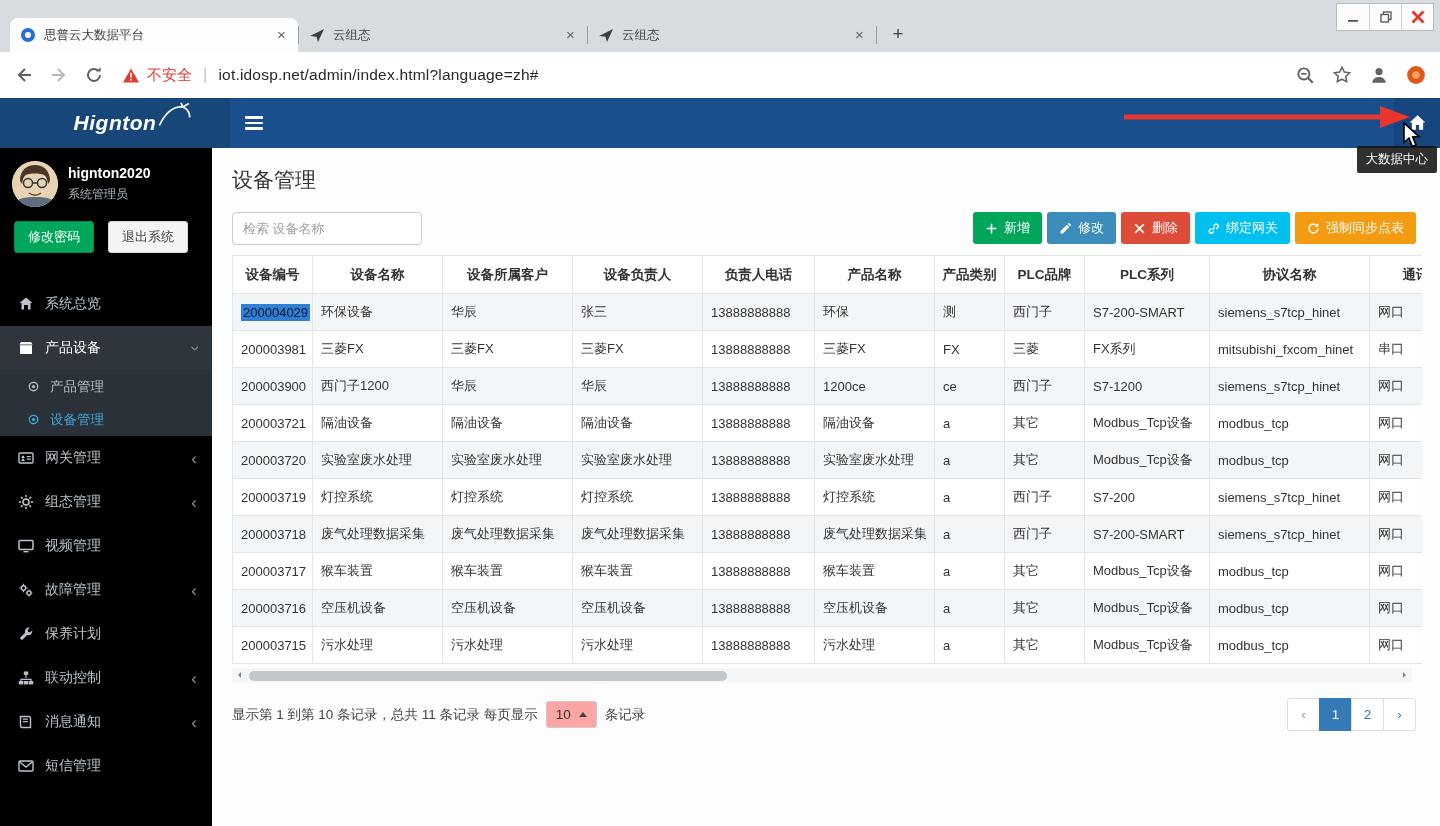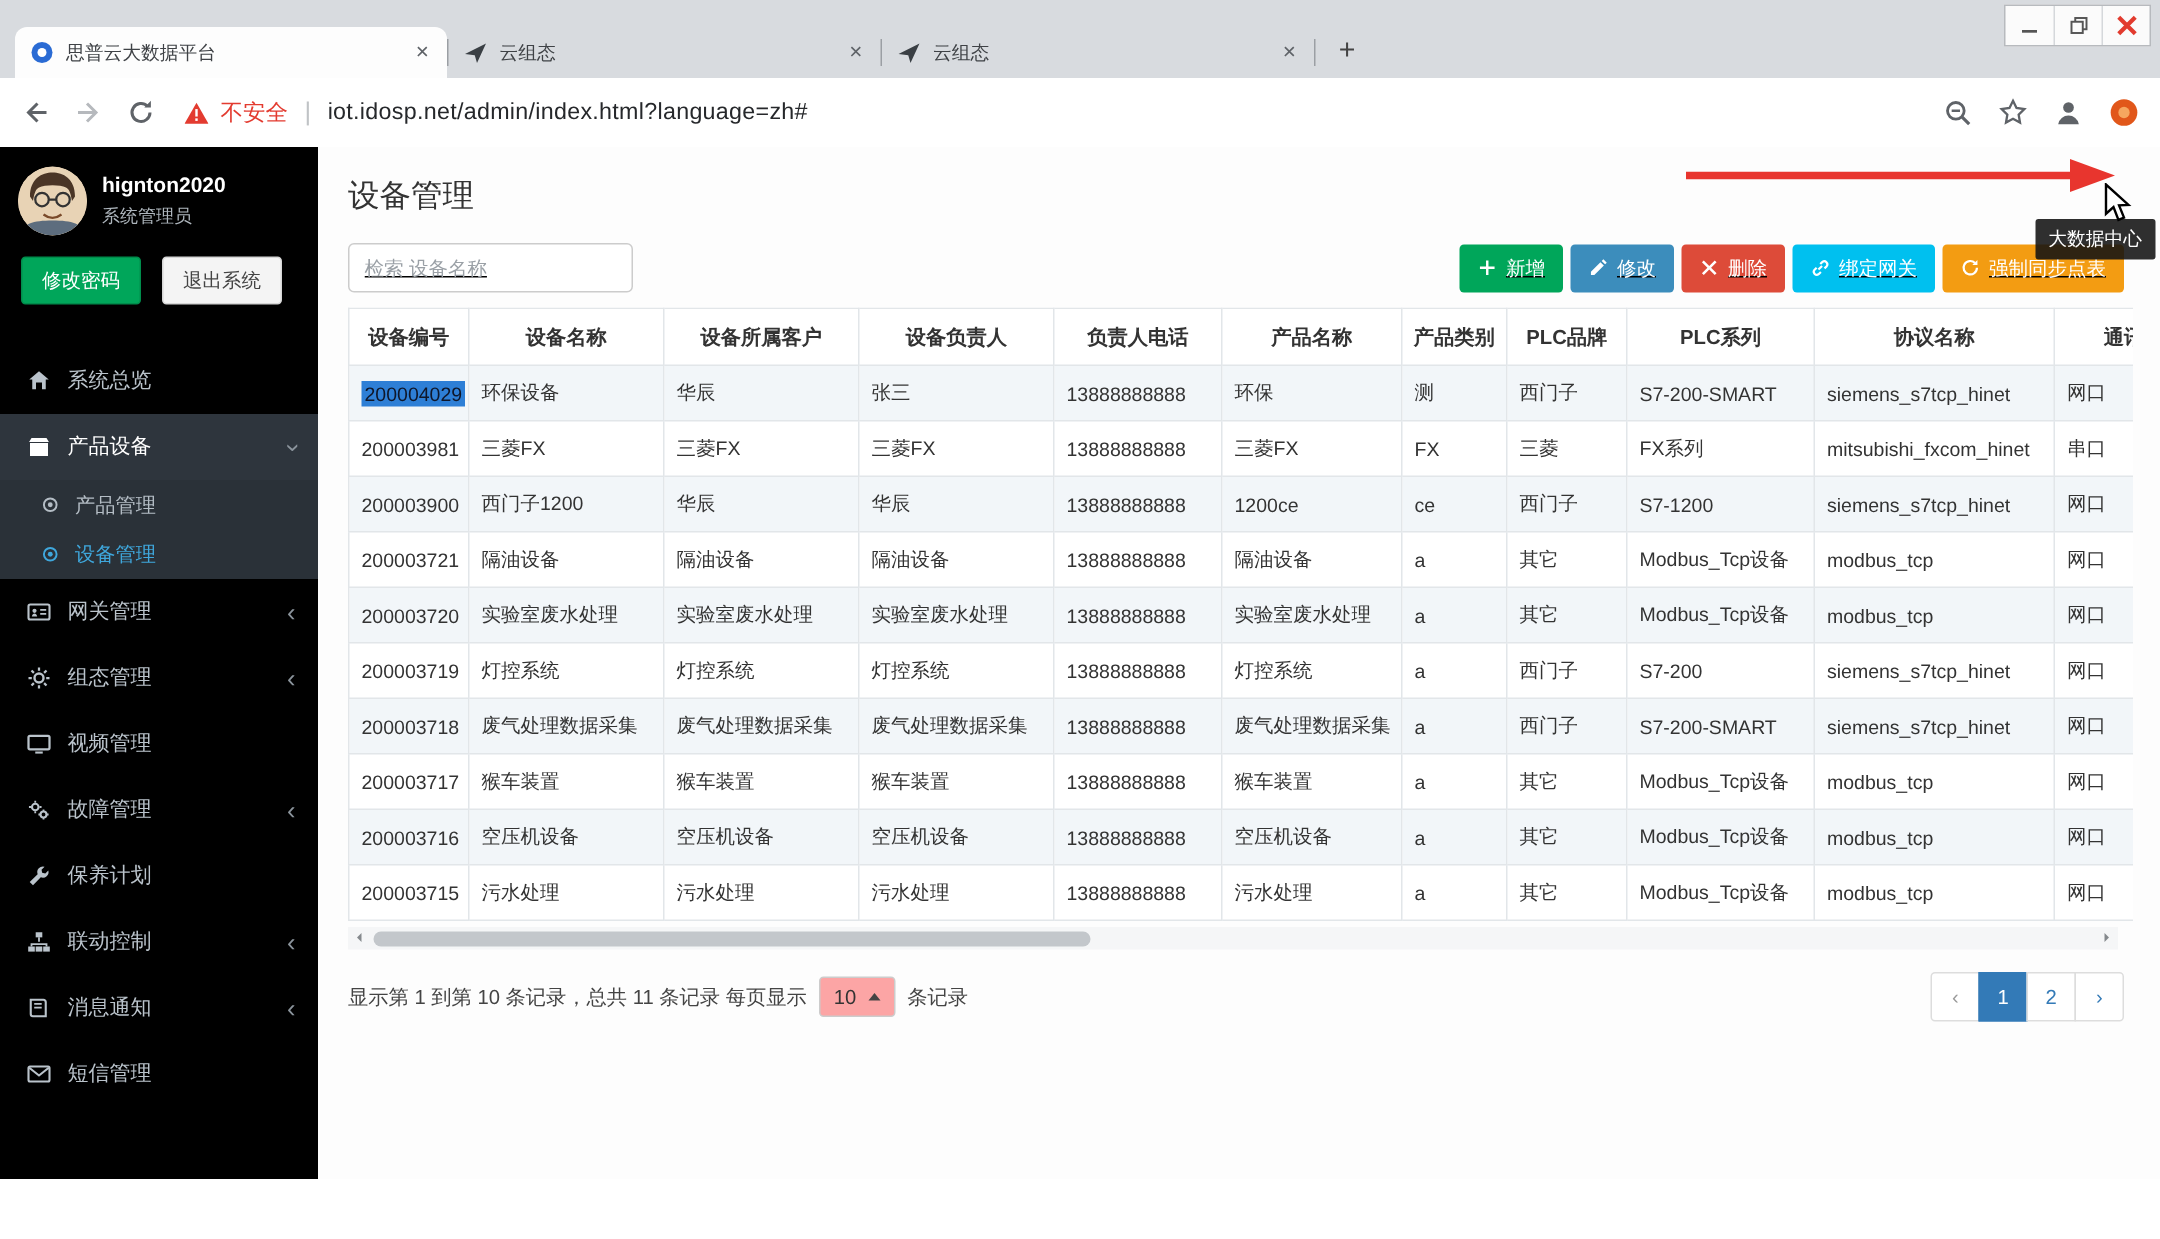--- a/index.html
+++ b/index.html
@@ -55,21 +55,21 @@
   .chev { margin-left:auto; font-size:17px; color:#8b949c; line-height:1; }
   .chev.down { transform:rotate(-90deg); }
   .submenu { background:#2a3138; }
   .submenu-item { height:33px; display:flex; align-items:center; gap:10px; padding:0 14px 0 27px; font-size:13.5px; color:#b4bdc5; cursor:pointer; }
   .submenu-item.active { color:#3fa7dc; }
   .submenu-item .mi-icon { width:13px; height:13px; }
 
   
   .content { flex:1; background:#fdfdfd; padding:14px 0 0 20px; overflow:hidden; }
   .page-title { font-size:21px; font-weight:400; color:#333; margin:4px 0 18px; }
-  .panel-toolbar { display:flex; align-items:center; margin:0 24px 10px 0;text-decoration:underline; }
+  .panel-toolbar { display:flex; align-items:flex-start; margin:0 24px 10px 0; }
   .search { width:190px; height:33px; border:1px solid #ccc; border-radius:4px; padding:0 10px; font-size:13px; color:#555; outline:none; }
   .search::placeholder { color:#9aa0a6; }
   .btns { margin-left:auto; display:flex; gap:5px; }
   .tbtn { display:inline-flex; align-items:center; gap:6px; color:#fff; border:none; border-radius:3px; height:32px; padding:0 12px; font-size:13px; cursor:pointer; }
   .bicon { width:13px; height:13px; display:inline-flex; }
   .bicon svg { width:100%; height:100%; }
 
   .table-wrap { width:1190px; overflow:hidden; }
   table { border-collapse:collapse; table-layout:fixed; width:1257px; font-size:13px; color:#333; background:#fff; }
   th { border:1px solid #e2e6e9; height:38px; font-size:13.5px; font-weight:bold; text-align:center; padding:0 6px; white-space:nowrap; overflow:hidden; }
@@ -207,20 +207,40 @@
         </span>
       <span class="nav-ic">
           <svg viewBox="0 0 18 18">
             <circle cx="9" cy="9" r="8" fill="#e1571a"></circle>
             <circle cx="9" cy="9" r="3.4" fill="#f6a65f"></circle>
           </svg>
         </span>
     </div>
   </div>
 
+  <div class="app-header">
+    <div class="logo">
+      <span class="logo-text">Hignton</span>
+      <svg class="antler" width="38" height="26" viewBox="0 0 40 30">
+          <path d="M2 28C10 12 20 6 29 7M29 7l-2-5M29 7l7-4M29 7c5 2 8 6 8 12" stroke="#fff" stroke-width="2" fill="none"></path>
+        </svg>
+    </div>
+    <div class="navbar">
+      <div class="hamburger">
+          <i></i>
+          <i></i>
+          <i></i>
+        </div>
+      <div class="home-btn">
+        <svg width="19" height="18" viewBox="0 0 16 16">
+            <path fill="#fff" d="M8 1 15 7.6h-2V14h-3.6V9.8H6.6V14H3V7.6H1z"></path>
+          </svg>
+      </div>
+    </div>
+  </div>
 
   <div class="app-body">
     <aside class="sidebar">
       <div class="user-panel">
         <div class="avatar">
           <svg viewBox="0 0 46 46" width="46" height="46">
               <circle cx="23" cy="23" r="23" fill="#e8d3b5"></circle>
               <path d="M8 20c0-12 8-16 15-16s15 4 15 16l-2 3c-1-6-2-8-4-9-4-2-14-2-18 0-2 1-3 3-4 9z" fill="#4a3526"></path>
               <circle cx="16" cy="22" r="4.5" fill="none" stroke="#333" stroke-width="1.5"></circle>
               <circle cx="30" cy="22" r="4.5" fill="none" stroke="#333" stroke-width="1.5"></circle>

